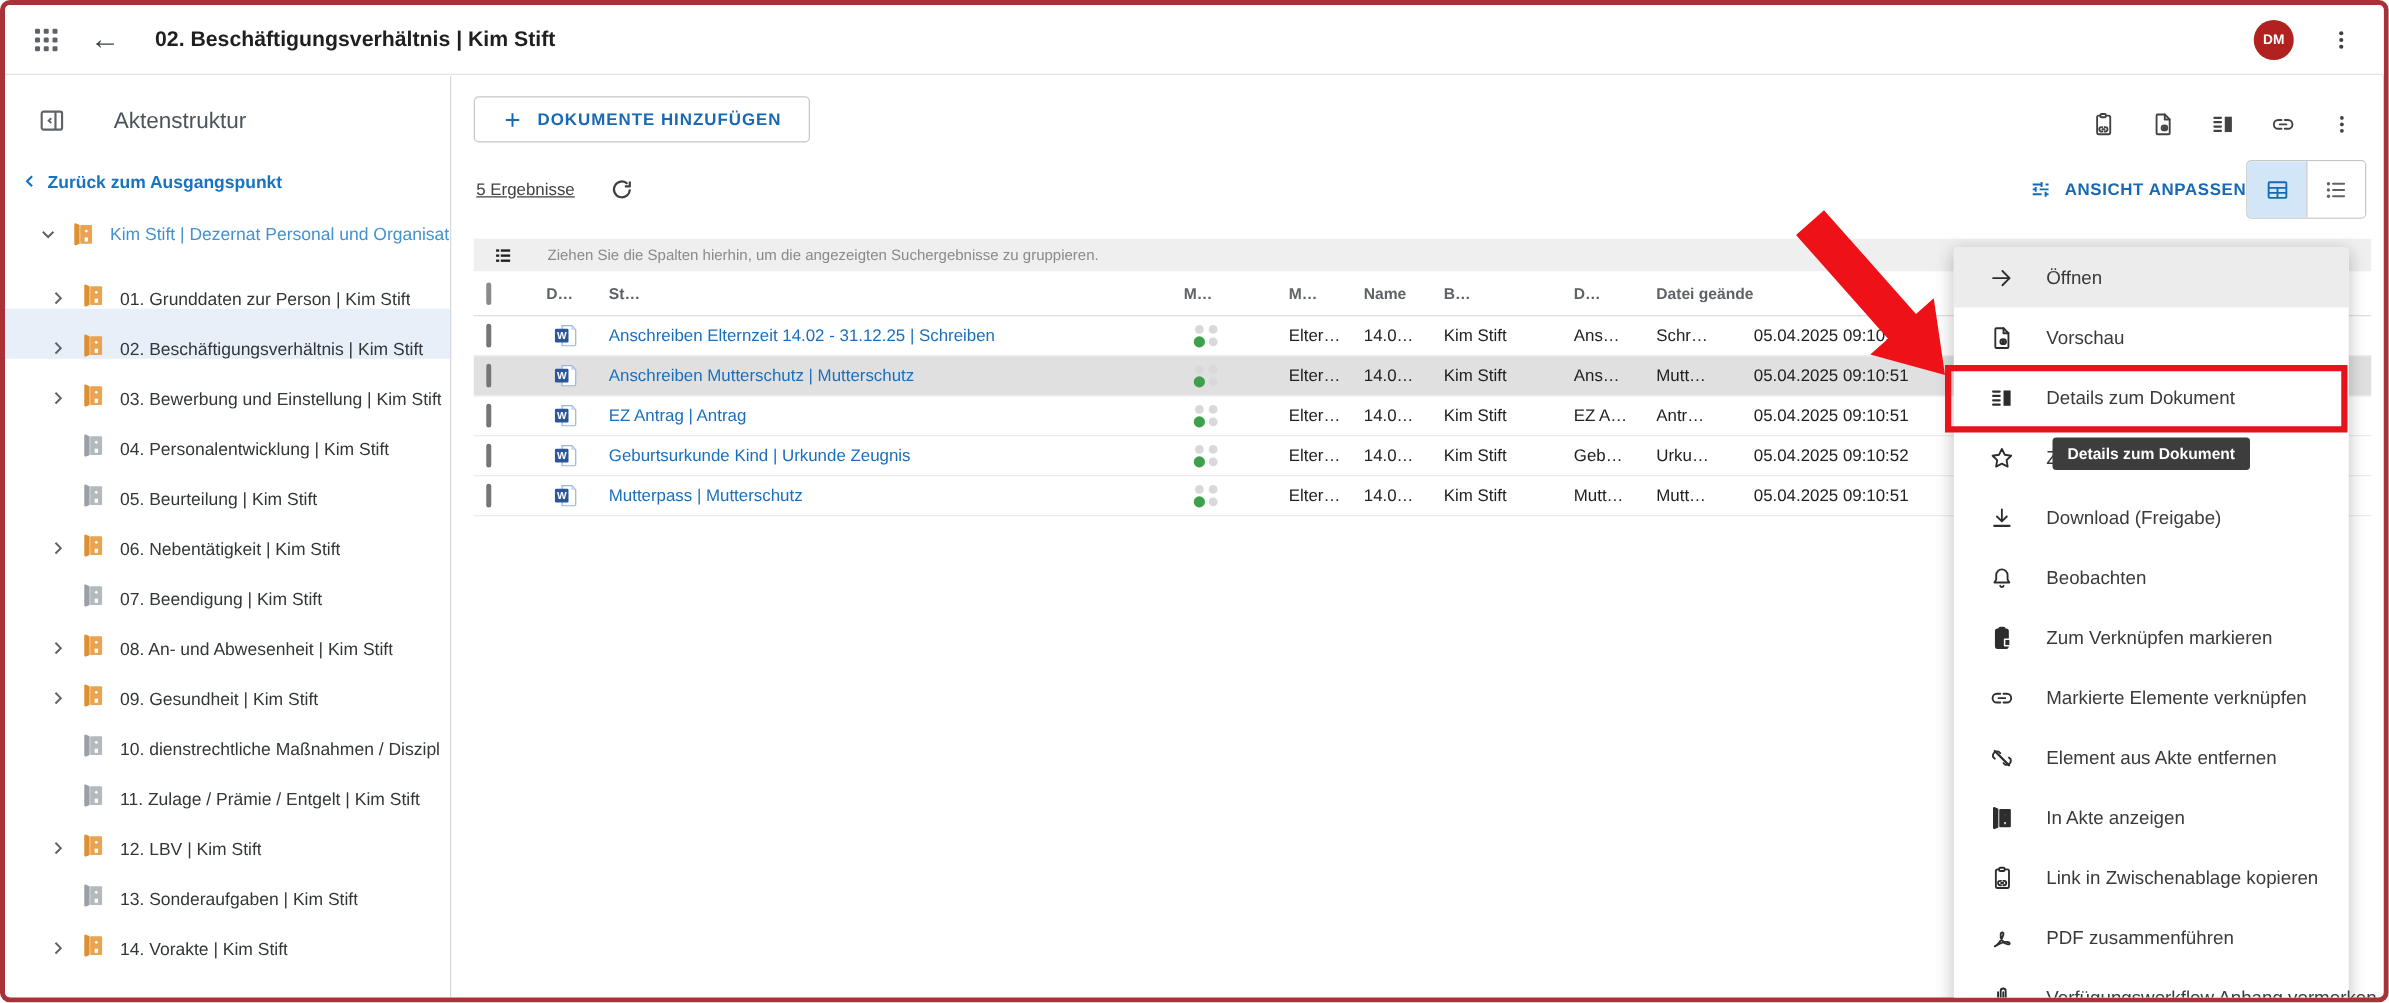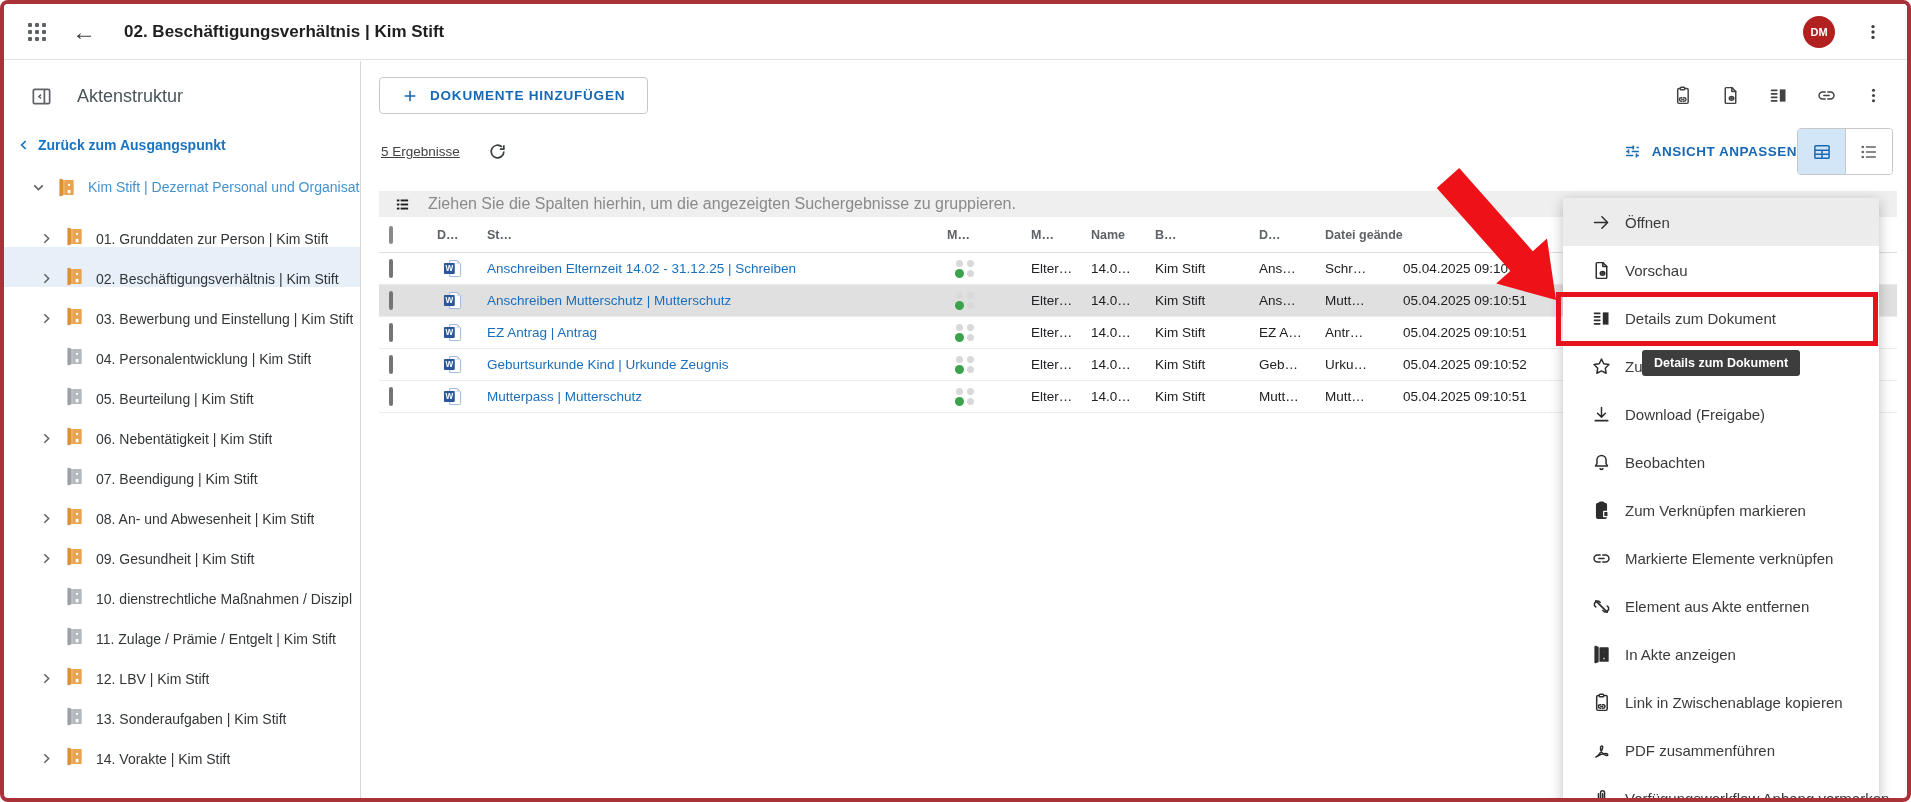--- a/index.html
+++ b/index.html
@@ -19,39 +19,39 @@
   .appbar-spacer{ flex:1; }
   .avatar{ width:32px; height:32px; border-radius:50%; background:#b0211f; color:#fff;
     font-size:11px; font-weight:700; display:flex; align-items:center; justify-content:center; }
   .kebab{ margin-left:28px; color:#3c4043; cursor:pointer; display:flex; }
 
   
   .page-body{ position:absolute; top:57px; left:0; right:0; bottom:0; display:flex; }
 
   
   .sidebar{ width:357px; flex:none; border-right:1px solid #d8d8d8; overflow:hidden; }
-  .sidebar-header{ display:flex; align-items:center; gap:24px; margin:14px 0 0 26px; height:42px; }
+  .sidebar-header{ display:flex; align-items:center; gap:38px; margin:14px 0 0 26px; height:42px; }
   .sidebar-header .ttl{ font-size:18px; font-weight:500; color:#4a555b; }
   .back-link{ display:flex; align-items:center; gap:6px; margin:10px 0 0 12px; height:36px;
     color:#1a73c0; font-size:14px; font-weight:700; cursor:pointer; }
   .tree{ margin-top:4px; }
   .tree-item{ height:40px; display:flex; align-items:center; cursor:pointer; white-space:nowrap; overflow:hidden; }
   .tree-item.selected{ background:#e7f0f9; }
   .tree-item .chev{ width:24px; flex:none; display:flex; justify-content:center; color:#5f6368; }
   .tree-item .bind{ width:22px; flex:none; margin:0 10px 0 6px; display:flex; }
   .tree-item .lbl{ font-size:14px; color:#323639; overflow:hidden; }
   .tree-item.root{ padding-left:22px; }
   .tree-item.child{ padding-left:30px;align-items:flex-end; }
   .tree-item.root .lbl{ color:#4392cf; }
   .binder-orange .flap{ fill:#dd9033; } .binder-orange .bod{ fill:#e9a452; }
   .binder-gray .flap{ fill:#9aa0a6; } .binder-gray .bod{ fill:#b3b9bf; }
 
   
   .main{ flex:1; position:relative; padding:16px 10px 0 18px; overflow:hidden; }
-  .toolbar-row{ display:flex; align-items:flex-start; justify-content:space-between; }
+  .toolbar-row{ display:flex; align-items:center; justify-content:space-between; }
   .add-btn{ height:37px; display:flex; align-items:center; gap:12px; padding:0 22px;
     border:1px solid #c7c7c7; border-radius:4px; background:#fff; color:#1769b5;
     font-size:13.5px; font-weight:700; letter-spacing:.8px; cursor:pointer;
     font-family:"Liberation Sans",sans-serif; }
   .tool-icons{ display:flex; align-items:center; gap:27px; margin:8px 14px 0 0; color:#424242; }
   .tool-icons .ticon{ cursor:pointer; display:flex; }
 
   .results-row{ margin-top:14px; display:flex; align-items:center; }
   .results-count{ font-size:13.5px; color:#424242; margin-left:2px;text-decoration:underline; }
   .refresh{ margin-left:28px; display:flex; color:#3c4043; cursor:pointer; }
@@ -59,41 +59,41 @@
   .adjust-view{ display:flex; align-items:center; gap:10px; color:#1769b5; font-size:13.5px;
     font-weight:700; letter-spacing:.5px; cursor:pointer; }
   .view-toggle{ display:flex; border:1px solid #c7c7c7; border-radius:4px; overflow:hidden; margin-right:4px; }
   .view-toggle .vbtn{ width:47px; height:45px; display:flex; align-items:center; justify-content:center;
     background:#fff; color:#5f6368; cursor:pointer; }
   .view-toggle .vbtn.active{ background:#d3e6f8; color:#1769b5; }
   .view-toggle .vbtn + .vbtn{ border-left:1px solid #c7c7c7; }
 
   
   .grid-area{ margin-top:16px; }
-  .group-bar{ height:26px; background:#efefef; display:flex; align-items:center; gap:18px;
-    padding-left:16px; color:#8a8a8a; font-size:16px; }
+  .group-bar{ height:26px; background:#efefef; display:flex; align-items:center; gap:28px;
+    padding-left:16px; color:#8a8a8a; font-size:12px; }
   .gridrow{ display:grid; grid-template-columns:58px 50px 460px 84px 60px 64px 104px 66px 78px 200px 1fr;
     align-items:center; }
   .thead{ height:36px; border-bottom:1px solid #dedede; color:#5f6368; font-size:12.5px; font-weight:700; }
   .trow{ height:32px; border-bottom:1px solid #ececec; font-size:13.5px; color:#202124; cursor:pointer; }
   .trow.selected{ background:#e0e0e0; }
   .cb{ width:18px; height:18px; border:2px solid #757575; border-radius:2px; margin-left:10px;
     background:#fff; cursor:pointer; }
   .title-link{ color:#1a6fbd; text-decoration:none; overflow:hidden; white-space:nowrap;
     text-overflow:ellipsis; padding-right:14px; }
   .cell{ overflow:hidden; white-space:nowrap; }
   .dots{ display:grid; grid-template-columns:9px 9px; grid-gap:2px; width:20px; margin-left:8px; }
   .dot{ width:7px; height:7px; border-radius:50%; background:#d9d9d9; justify-self:center; align-self:center; }
   .dot.green{ width:9px; height:9px; background:#3da14b; }
   .word-ico{ margin-left:6px; display:flex; }
 
   
   .context-menu{ position:absolute; left:1559px; top:194px; width:316px; background:#fff;
     border-radius:4px; box-shadow:0 3px 14px rgba(0,0,0,.25); padding-bottom:4px; z-index:40; }
-  .menu-item{ height:48px; display:flex; align-items:center; gap:12px; padding-left:26px;
+  .menu-item{ height:48px; display:flex; align-items:center; gap:24px; padding-left:26px;
     font-size:15px; color:#3a3a3a; cursor:pointer; white-space:nowrap; }
   .menu-item.hover{ background:#ececec; }
   .menu-item .micon{ width:24px; display:flex; justify-content:center; color:#2d2d2d; flex:none; }
 
   
   .annot-box{ position:absolute; left:1552px; top:288px; width:322px; height:54px;
     border:5px solid #e6131c; z-index:50; pointer-events:none; }
   .annot-tooltip{ position:absolute; left:1638px; top:346px; background:#3d3d3d; color:#fff;
     font-size:12.5px; font-weight:700; padding:6px 12px; border-radius:3px; z-index:55; }
   .annot-arrow{ position:absolute; left:0; top:0; width:1903px; height:794px; z-index:45; pointer-events:none; }

